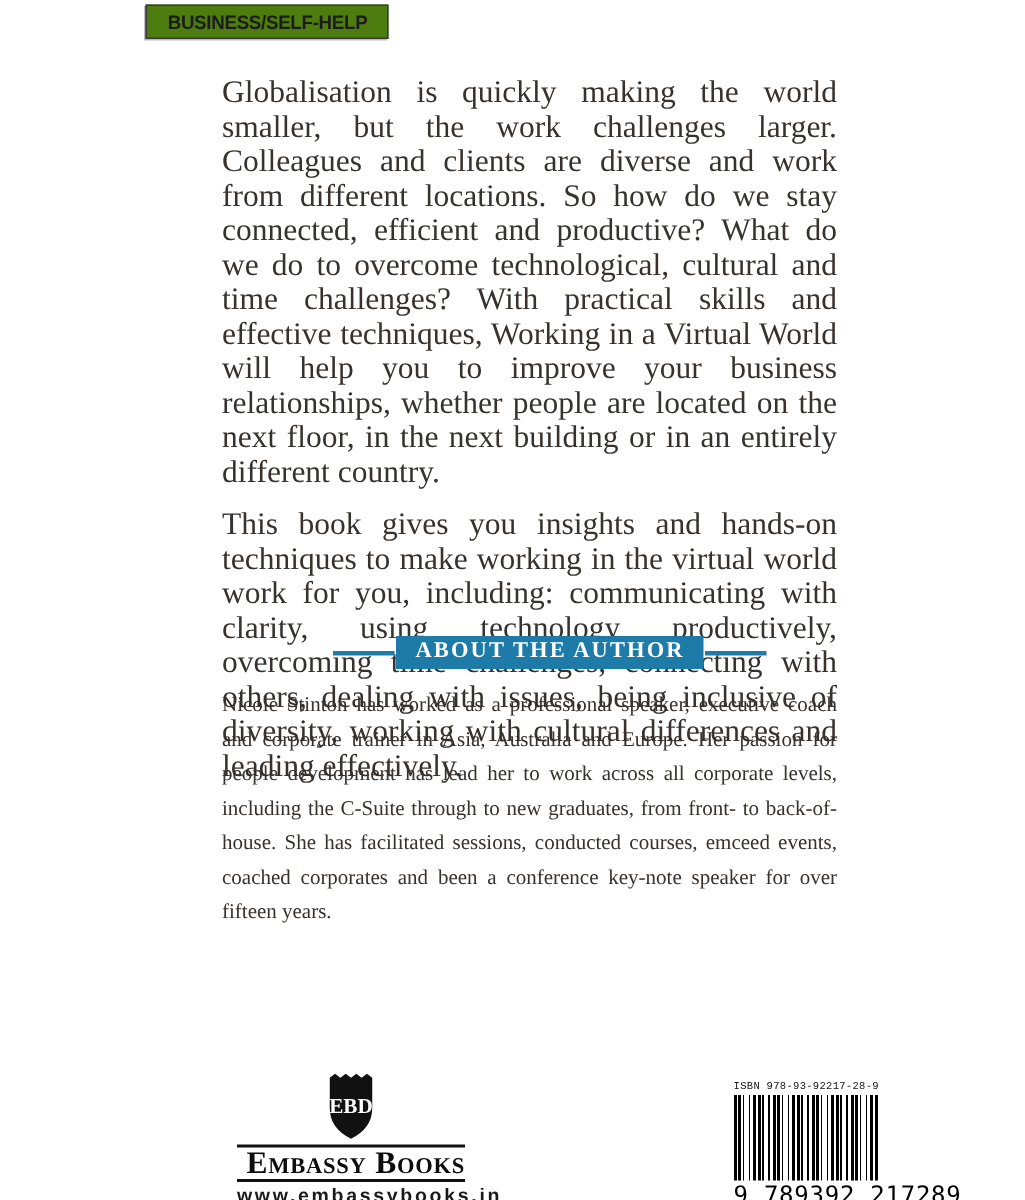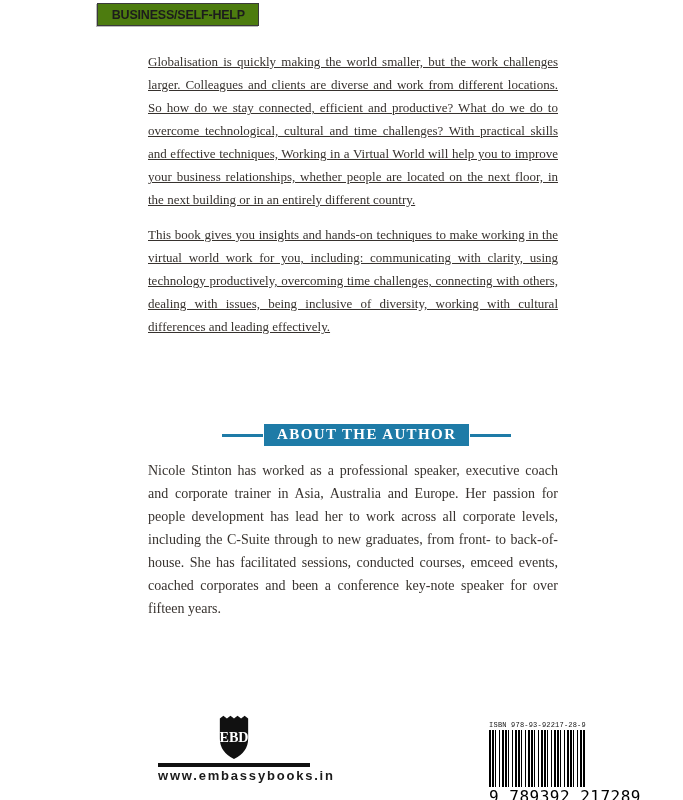--- a/index.html
+++ b/index.html
@@ -42,25 +42,24 @@
   
   .text-column {
     position: absolute;
     left: 148px;
     top: 50px;
     width: 410px;
     color: #37322e;
   }
   .text-column p {
     margin: 0 0 12px 0;
-    font-size: 13px;
+    font-size: 21px;
     line-height: 23px;
     text-align: justify;
     text-justify: inter-word;
-    text-decoration: underline;
   }
 
   
   .about-heading {
     position: absolute;
     left: 222px;
     top: 424px;
     display: flex;
     align-items: center;
   }
@@ -215,20 +214,21 @@
   <div class="author-column">
     <p>Nicole Stinton has worked as a professional speaker, executive coach and corporate trainer in Asia, Australia and Europe. Her passion for people development has lead her to work across all corporate levels, including the C-Suite through to new graduates, from front- to back-of-house. She has facilitated sessions, conducted courses, emceed events, coached corporates and been a conference key-note speaker for over fifteen years.</p>
   </div>
 
   <div class="publisher">
     <svg class="shield" width="36" height="46" viewBox="0 0 40 52">
       <path d="M4 5 L8 2 L12 5 L16 2 L20 5 L24 2 L28 5 L32 2 L36 5 L36 28 Q36 43 20 51 Q4 43 4 28 Z" fill="#111"></path>
       <text x="20" y="32" fill="#ffffff" font-family="Liberation Serif, serif" font-weight="bold" font-size="16" text-anchor="middle">EBD</text>
     </svg>
     <div class="logo-rule"></div>
+    <div class="pub-name">Embassy Books</div>
     <div class="logo-rule thin"></div>
     <div class="pub-site">www.embassybooks.in</div>
 
   </div>
 
   <div class="price">₹ 295/-</div>
 
   <div class="barcode">
     <div class="isbn">ISBN 978-93-92217-28-9</div>
     <div class="bars"></div>

